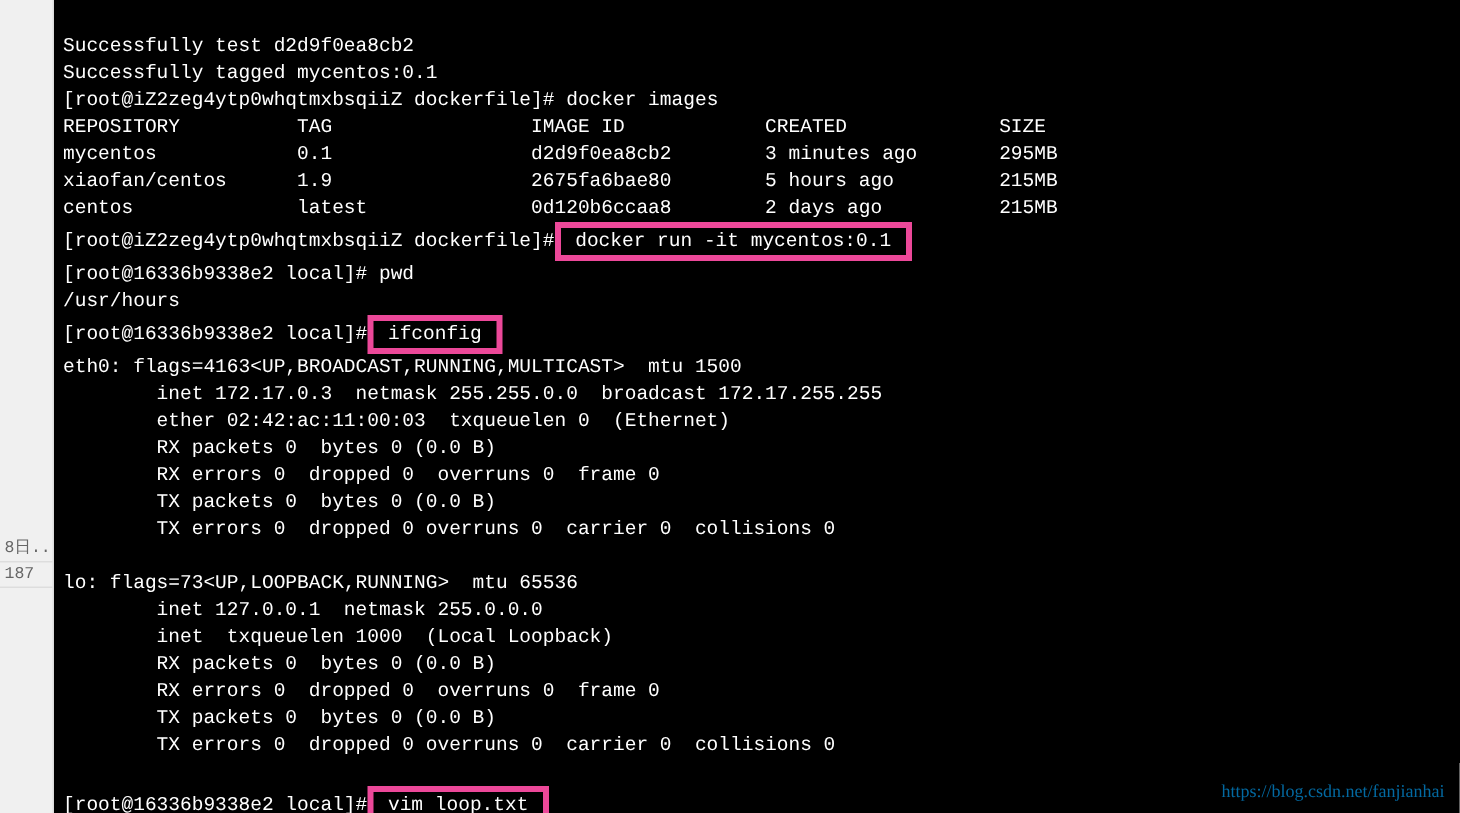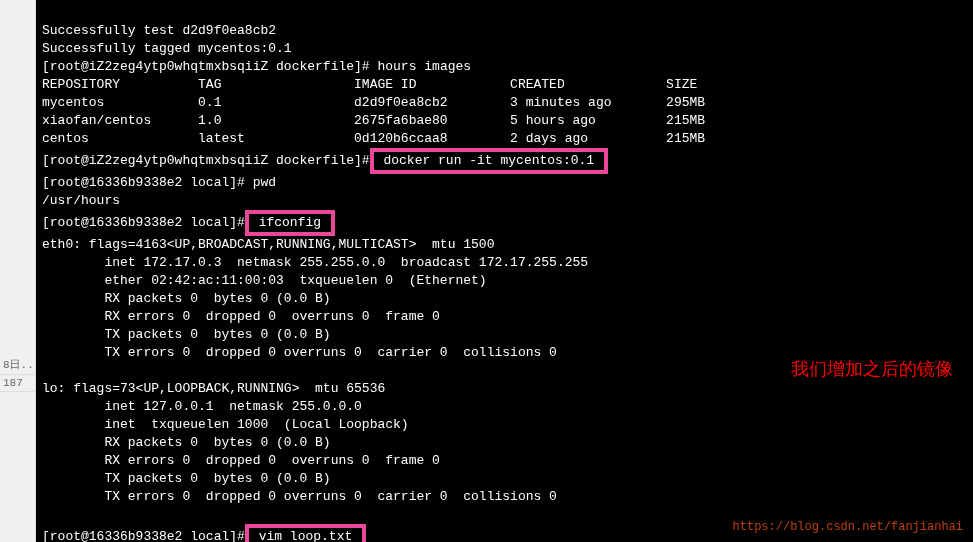--- a/index.html
+++ b/index.html
@@ -45,40 +45,40 @@
       right: 20px;
       top: 360px;
       color: #ff0000;
       font-family: "SimSun", serif;
       font-size: 18px;
     }
     .watermark {
       position: absolute;
       right: 10px;
       bottom: 6px;
-      color: #c2410c;
-      font-family: Liberation Mono, monospace;
+      color: #0369a1;
+      font-family: Liberation Serif, serif;
       font-size: 12px;
     }
   </style>
 </head>
 <body>
 
 <div class="sidebar">
   <div class="sidebar-item">8日...</div>
   <div class="sidebar-item">187</div>
 </div>
 
 <div class="terminal">
 <span>Successfully test d2d9f0ea8cb2</span>
 <span>Successfully tagged mycentos:0.1</span>
-<span>[root@iZ2zeg4ytp0whqtmxbsqiiZ dockerfile]# </span><span>hours images</span>
+<span>[root@iZ2zeg4ytp0whqtmxbsqiiZ dockerfile]# </span><span>docker images</span>
 <span>REPOSITORY          TAG                 IMAGE ID            CREATED             SIZE</span>
 <span>mycentos            0.1                 d2d9f0ea8cb2        3 minutes ago       295MB</span>
-<span>xiaofan/centos      1.0                 2675fa6bae80        5 hours ago         215MB</span>
+<span>xiaofan/centos      1.9                 2675fa6bae80        5 hours ago         215MB</span>
 <span>centos              latest              0d120b6ccaa8        2 days ago          215MB</span>
 <span>[root@iZ2zeg4ytp0whqtmxbsqiiZ dockerfile]#</span><span class="box-red"> docker run -it mycentos:0.1 </span>
 <span>[root@16336b9338e2 local]# </span><span>pwd</span>
 <span>/usr/hours</span>
 <span>[root@16336b9338e2 local]#</span><span class="box-red"> ifconfig </span>
 <span>eth0: flags=4163&lt;UP,BROADCAST,RUNNING,MULTICAST&gt;  mtu 1500</span>
 <span>        inet 172.17.0.3  netmask 255.255.0.0  broadcast 172.17.255.255</span>
 <span>        ether 02:42:ac:11:00:03  txqueuelen 0  (Ethernet)</span>
 <span>        RX packets 0  bytes 0 (0.0 B)</span>
 <span>        RX errors 0  dropped 0  overruns 0  frame 0</span>
@@ -87,15 +87,14 @@
 <span></span>
 <span>lo: flags=73&lt;UP,LOOPBACK,RUNNING&gt;  mtu 65536</span>
 <span>        inet 127.0.0.1  netmask 255.0.0.0</span>
 <span>        inet  txqueuelen 1000  (Local Loopback)</span>
 <span>        RX packets 0  bytes 0 (0.0 B)</span>
 <span>        RX errors 0  dropped 0  overruns 0  frame 0</span>
 <span>        TX packets 0  bytes 0 (0.0 B)</span>
 <span>        TX errors 0  dropped 0 overruns 0  carrier 0  collisions 0</span>
 <span></span>
 <span>[root@16336b9338e2 local]#</span><span class="box-red"> vim loop.txt </span>
-<div class="annotation">我们增加之后的镜像</div>
 <div class="watermark">https://blog.csdn.net/fanjianhai</div>
 </div>
 
 </body></html>

